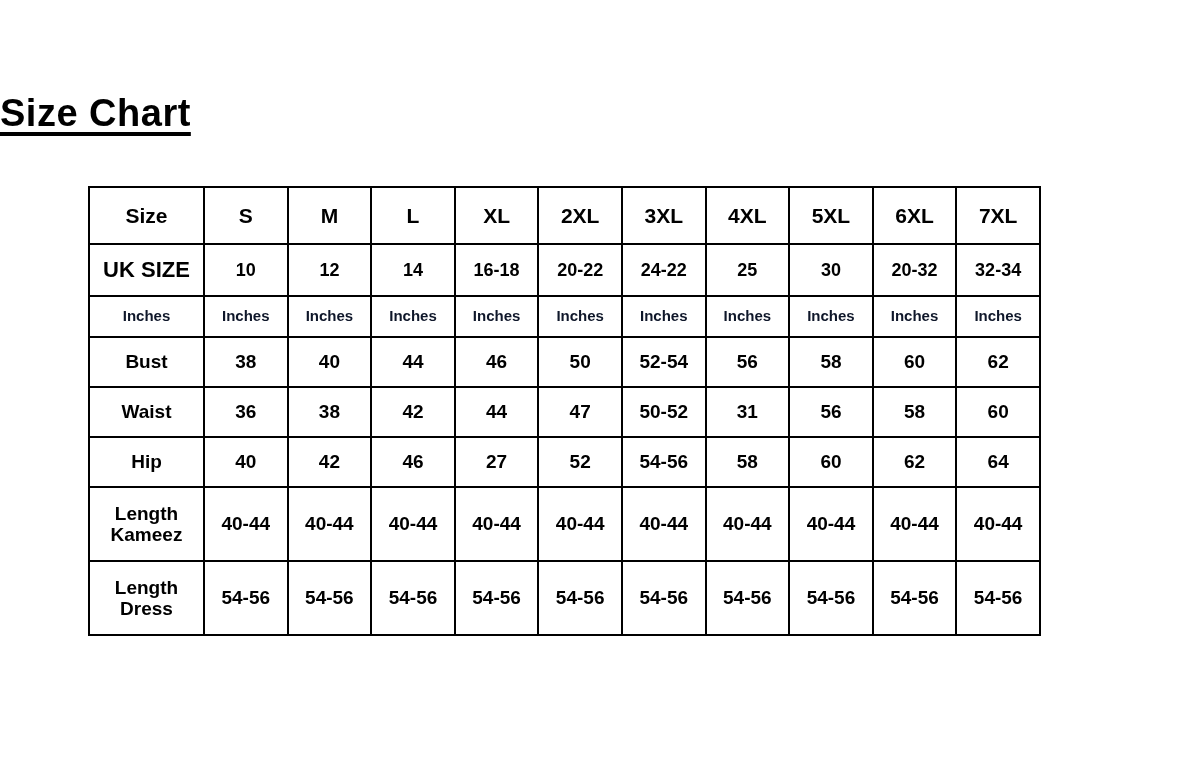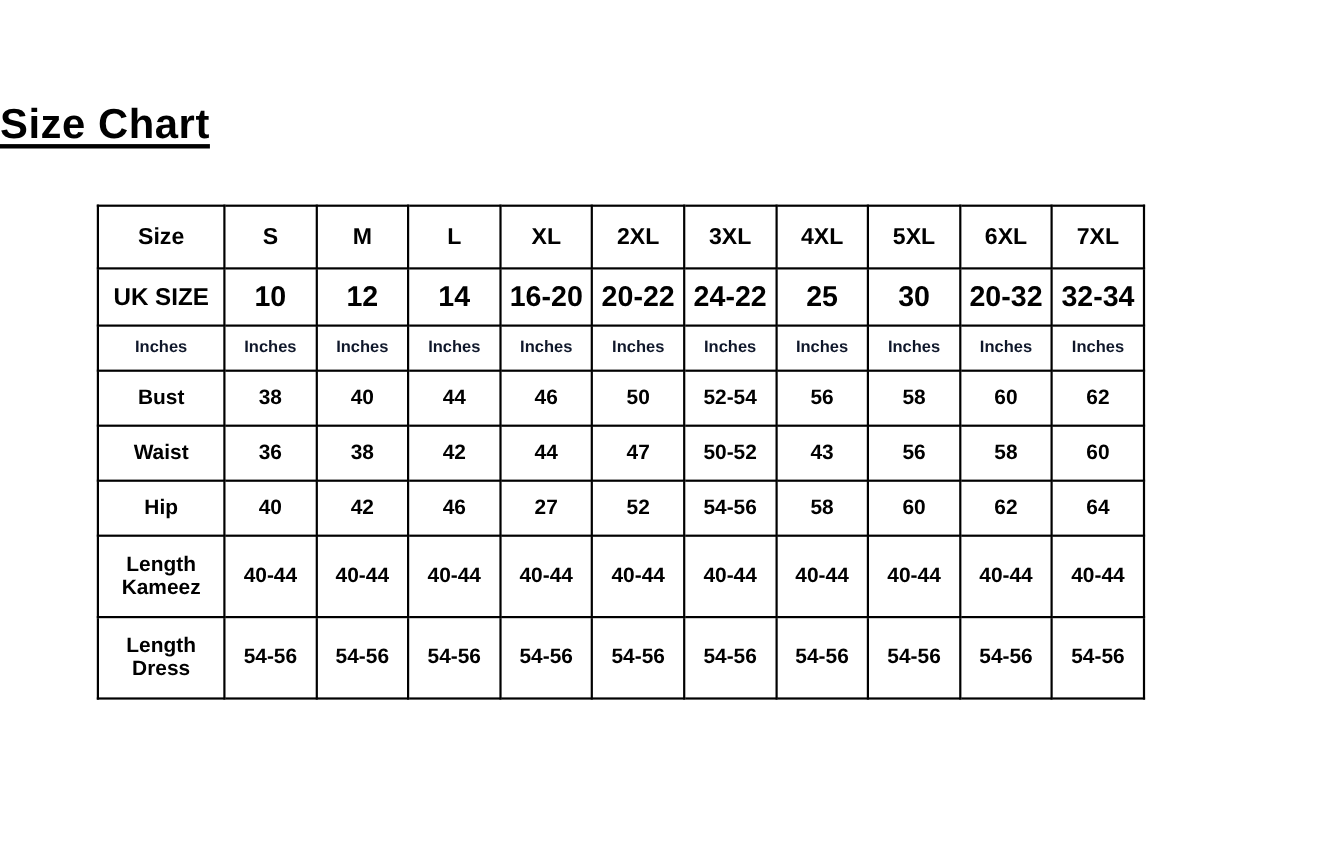--- a/index.html
+++ b/index.html
@@ -52,21 +52,21 @@
     padding: 0;
     height: 48px;
     line-height: 1.12;
   }
   table.size-chart col.first-col { width: 115px; }
   table.size-chart col.data-col { width: 83.6px; }
 
   tr.head-row td { font-size: 21px; height: 55px; }
   tr.head-row td.first-cell { font-size: 21px; }
 
-  tr.uk-row td { font-size: 26px; height: 50px; }
+  tr.uk-row td { font-size: 18px; height: 50px; }
   tr.uk-row td.first-cell { font-size: 22px; }
 
   tr.units-row td {
     color: #0f172a;
     font-size: 15px;
     font-weight: bold;
     height: 39px;
   }
 
   tr.measure-row td { height: 48px; }
@@ -109,21 +109,21 @@
             <td>4XL</td>
             <td>5XL</td>
             <td>6XL</td>
             <td>7XL</td>
           </tr>
           <tr class="uk-row">
             <td class="first-cell">UK SIZE</td>
             <td>10</td>
             <td>12</td>
             <td>14</td>
-            <td>16-20</td>
+            <td>16-18</td>
             <td>20-22</td>
             <td>24-22</td>
             <td>25</td>
             <td>30</td>
             <td>20-32</td>
             <td>32-34</td>
           </tr>
           <tr class="units-row">
             <td class="first-cell">Inches</td>
             <td>Inches</td>
@@ -151,21 +151,21 @@
             <td>62</td>
           </tr>
           <tr class="measure-row">
             <td class="first-cell">Waist</td>
             <td>36</td>
             <td>38</td>
             <td>42</td>
             <td>44</td>
             <td>47</td>
             <td>50-52</td>
-            <td>43</td>
+            <td>31</td>
             <td>56</td>
             <td>58</td>
             <td>60</td>
           </tr>
           <tr class="measure-row">
             <td class="first-cell">Hip</td>
             <td>40</td>
             <td>42</td>
             <td>46</td>
             <td>27</td>

